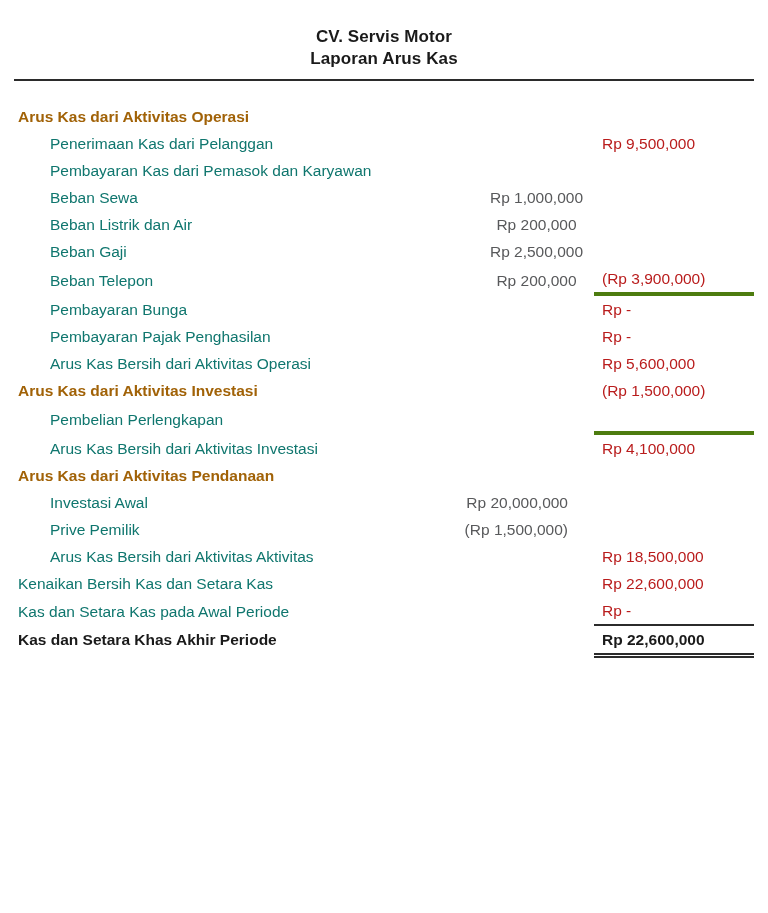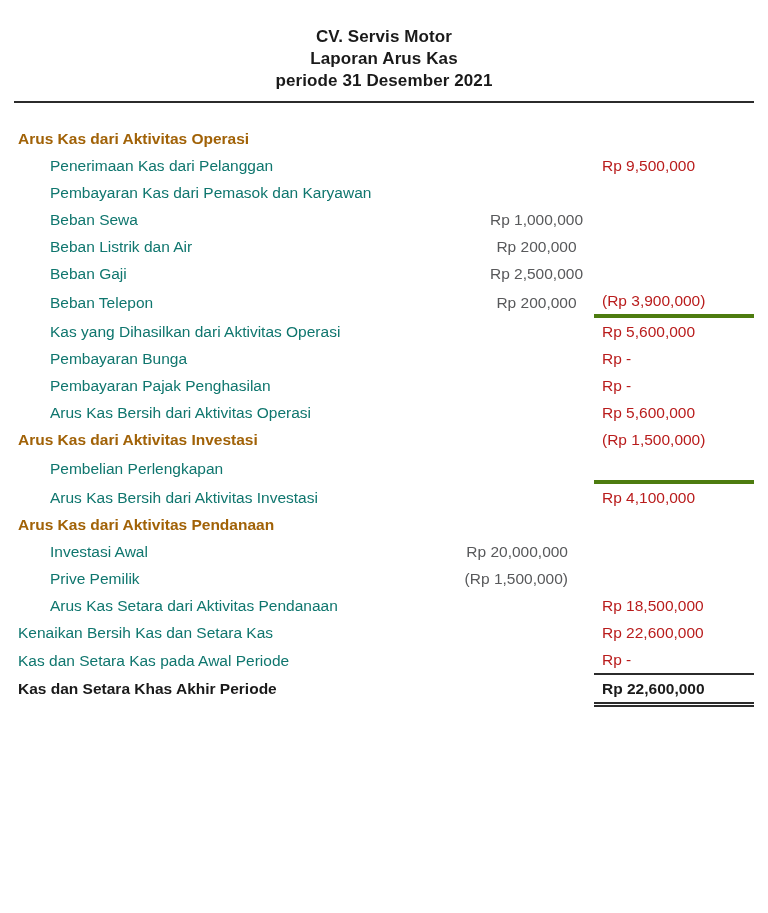--- a/index.html
+++ b/index.html
@@ -123,21 +123,20 @@
   }
 </style>
 </head>
 <body>
 
 <div class="page">
 
   <div class="doc-header">
     <div class="hline">CV. Servis Motor</div>
     <div class="hline">Laporan Arus Kas</div>
-    <div class="hline">periode 31 Desember 2021</div>
   </div>
 
   <div class="header-rule"></div>
 
   <table class="statement">
     <colgroup>
       <col class="c-label">
       <col class="c-mid">
       <col class="c-right">
     </colgroup>
@@ -171,25 +170,20 @@
           <td class="label">Beban Gaji</td>
           <td class="mid">Rp 2,500,000</td>
           <td class="right"></td>
         </tr>
         <tr class="indent">
           <td class="label">Beban Telepon</td>
           <td class="mid">Rp 200,000</td>
           <td class="right rule-bottom">(Rp 3,900,000)</td>
         </tr>
         <tr class="indent">
-          <td class="label">Kas yang Dihasilkan dari Aktivitas Operasi</td>
-          <td class="mid"></td>
-          <td class="right">Rp 5,600,000</td>
-        </tr>
-        <tr class="indent">
           <td class="label">Pembayaran Bunga</td>
           <td class="mid"></td>
           <td class="right">Rp -</td>
         </tr>
         <tr class="indent">
           <td class="label">Pembayaran Pajak Penghasilan</td>
           <td class="mid"></td>
           <td class="right">Rp -</td>
         </tr>
         <tr class="indent">
@@ -221,21 +215,21 @@
           <td class="label">Investasi Awal</td>
           <td class="mid right-align">Rp 20,000,000</td>
           <td class="right"></td>
         </tr>
         <tr class="indent">
           <td class="label">Prive Pemilik</td>
           <td class="mid right-align">(Rp 1,500,000)</td>
           <td class="right"></td>
         </tr>
         <tr class="indent">
-          <td class="label">Arus Kas Setara dari Aktivitas Pendanaan</td>
+          <td class="label">Arus Kas Bersih dari Aktivitas Aktivitas</td>
           <td class="mid"></td>
           <td class="right">Rp 18,500,000</td>
         </tr>
         <tr class="plain">
           <td class="label">Kenaikan Bersih Kas dan Setara Kas</td>
           <td class="mid"></td>
           <td class="right">Rp 22,600,000</td>
         </tr>
         <tr class="plain">
           <td class="label">Kas dan Setara Kas pada Awal Periode</td>

